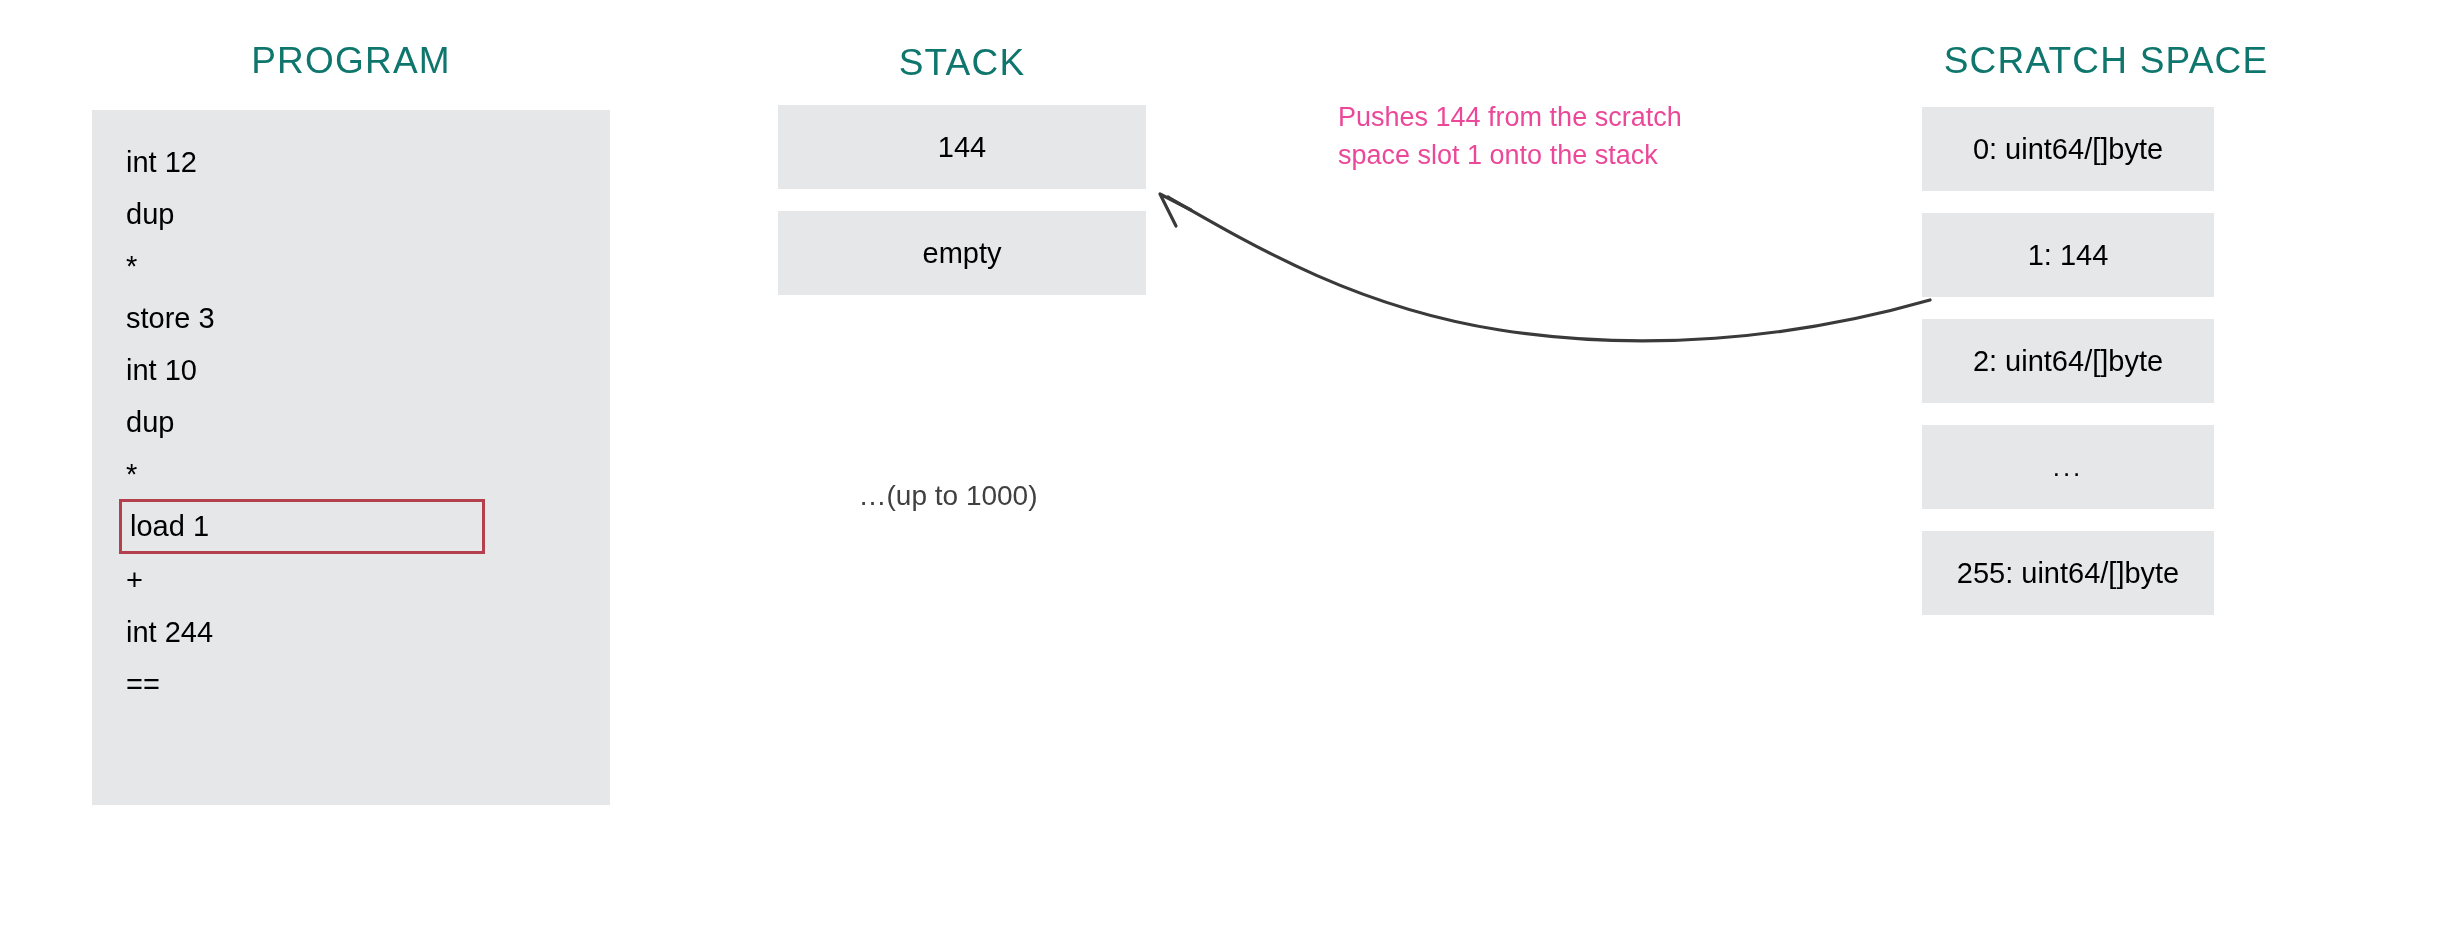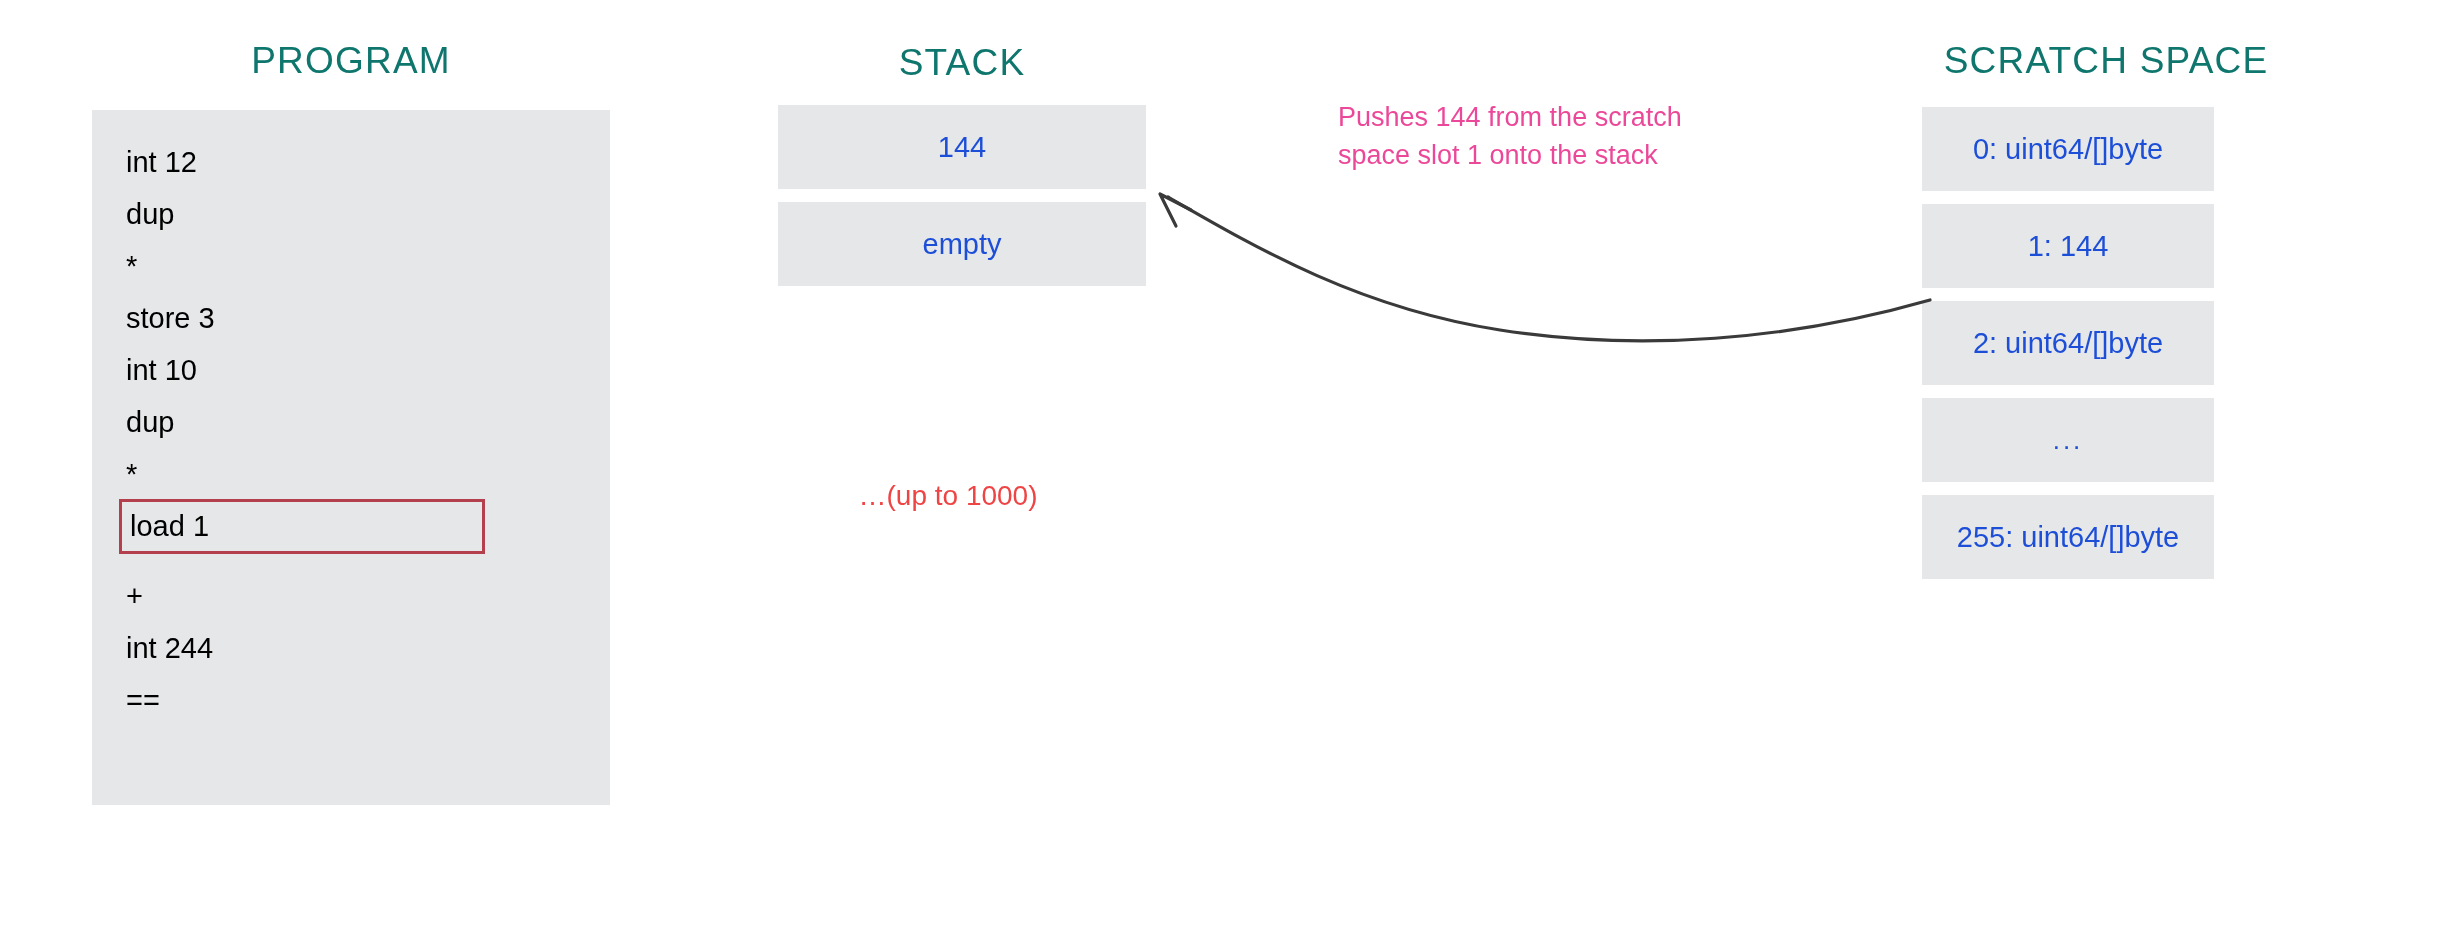--- a/index.html
+++ b/index.html
@@ -57,53 +57,53 @@
     padding-left: 2px;
   }
   .program-line.highlight {
     border: 3px solid #b3404c;
     width: 366px;
     height: 55px;
     line-height: 49px;
     padding-left: 8px;
     margin-left: -5px;
     margin-top: -1px;
-    margin-bottom: 16px;
+    margin-bottom: 0px;
   }
 
   
   #stack-title {
     left: 778px;
     top: 42px;
     width: 368px;
   }
   #stack-column {
     position: absolute;
     left: 778px;
     top: 105px;
     width: 368px;
   }
   .cell {
     background: #e5e7e9;
     height: 84px;
     line-height: 84px;
     text-align: center;
     font-size: 29px;
-    color: #1d4ed8;
-    margin-bottom: 13px;
+    color: #000000;
+    margin-bottom: 22px;
     white-space: nowrap;
   }
   #stack-note {
     position: absolute;
     left: 778px;
     top: 480px;
     width: 340px;
     text-align: center;
     font-size: 28px;
-    color: #ef4444;
+    color: #404040;
     white-space: nowrap;
   }
 
   
   #scratch-title {
     left: 1922px;
     top: 40px;
     width: 368px;
   }
   #scratch-column {

